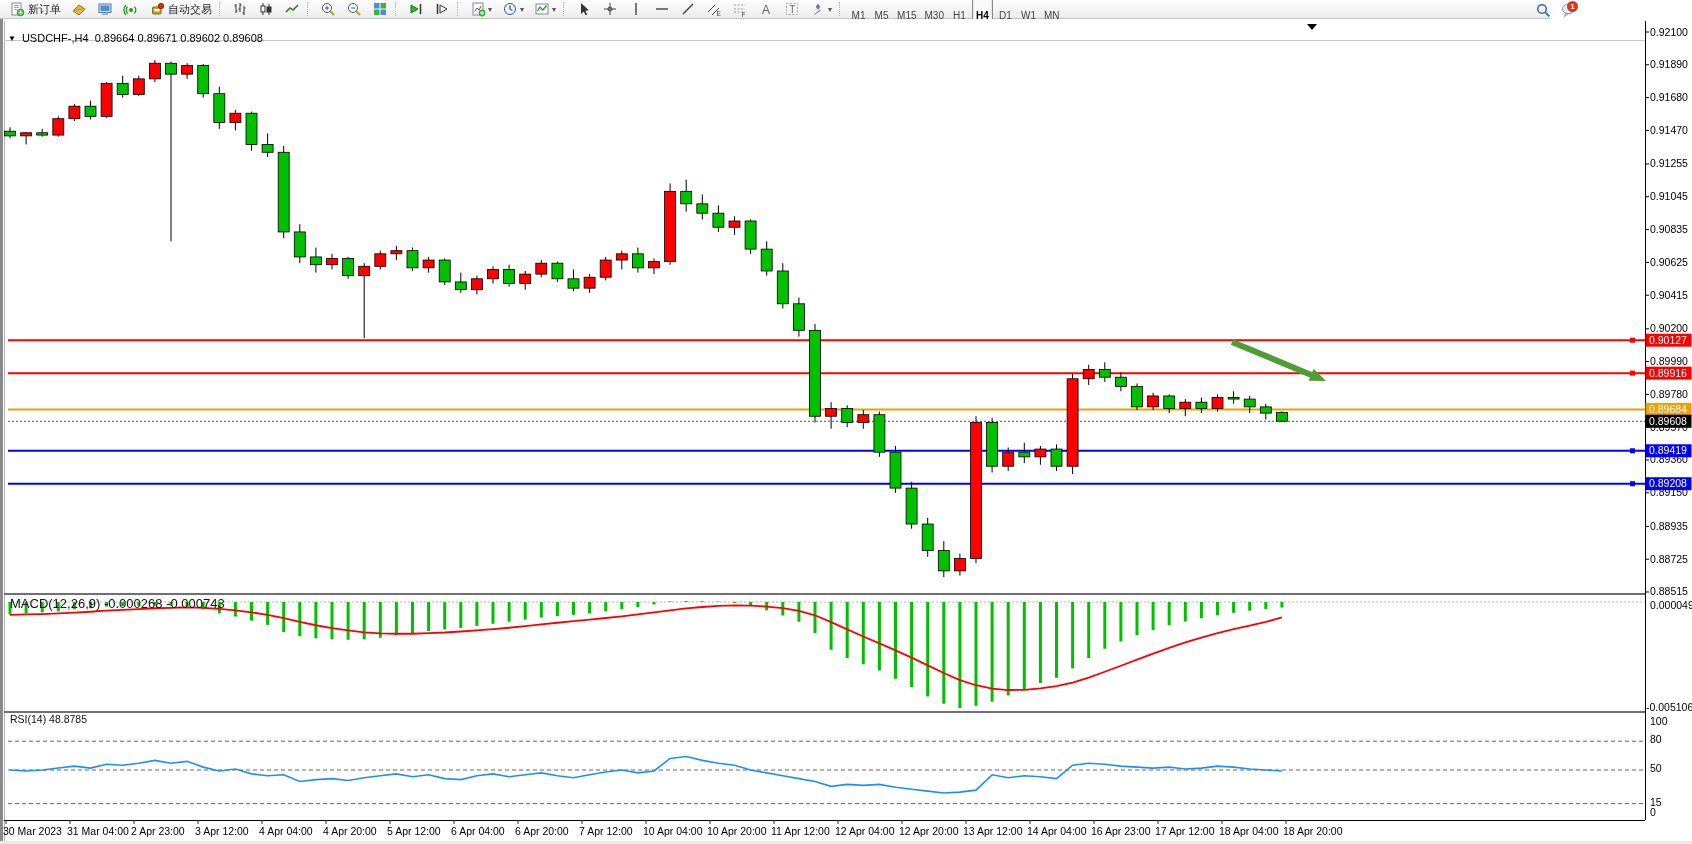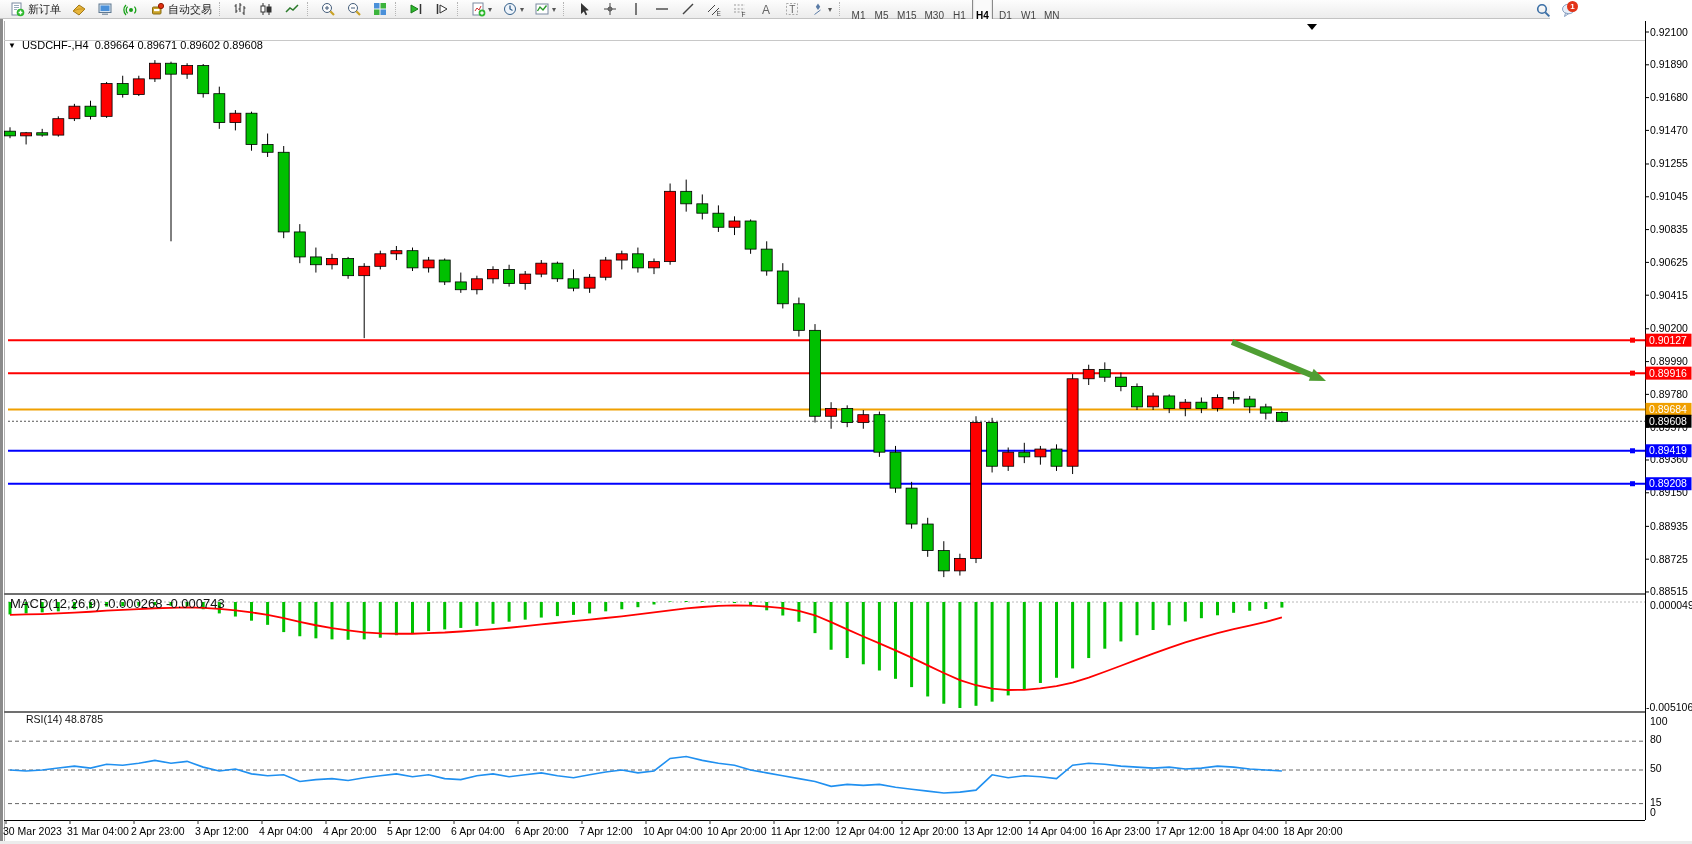--- a/index.html
+++ b/index.html
@@ -16,24 +16,24 @@
   .tbtn .lbl{font-size:11px;color:#222;margin-left:3px;white-space:nowrap;}
   .tbtn .dd{font-size:8px;color:#555;margin-left:2px;}
   .tfbtn{min-width:21px;height:16px;margin:0 1px;border:1px solid transparent;border-radius:2px;
     background:transparent;font-size:10px;color:#444;text-align:center;line-height:14px;padding:12px 2px;}
   .tfbtn.active{border-color:#8a8a8a;background:#fafafa;box-shadow:inset 0 0 2px #bbb;color:#000;font-weight:bold;}
   #tb-right{position:absolute;left:1530px;top:0;height:19px;display:flex;align-items:center;}
   #chat-wrap{position:relative;}
   #chat-badge{position:absolute;left:9px;top:-1px;width:11px;height:11px;border-radius:6px;background:#e23318;
     color:#fff;font-size:8px;line-height:11px;text-align:center;font-weight:bold;}
   
-  #chart-title{position:absolute;left:8px;top:39px;font-size:11px;color:#000;pointer-events:none;white-space:pre;}
+  #chart-title{position:absolute;left:8px;top:32px;font-size:11px;color:#000;pointer-events:none;white-space:pre;}
   #chart-title .tri{font-size:8px;margin-right:6px;vertical-align:1px;}
   #macd-label{position:absolute;left:10px;top:596px;font-size:13px;color:#111;pointer-events:none;}
-  #rsi-label{position:absolute;left:10px;top:713px;font-size:10.5px;color:#111;pointer-events:none;margin-left:16px;}
+  #rsi-label{position:absolute;left:10px;top:713px;font-size:10.5px;color:#111;pointer-events:none;}
   svg{font-family:"Liberation Sans",sans-serif;}
 </style>
 </head>
 <body>
 
 <div id="app">
   <div id="toolbar">
       <div class="tgroup">
         <button class="tbtn">
           <svg width="16" height="16" viewBox="0 0 16 16">

